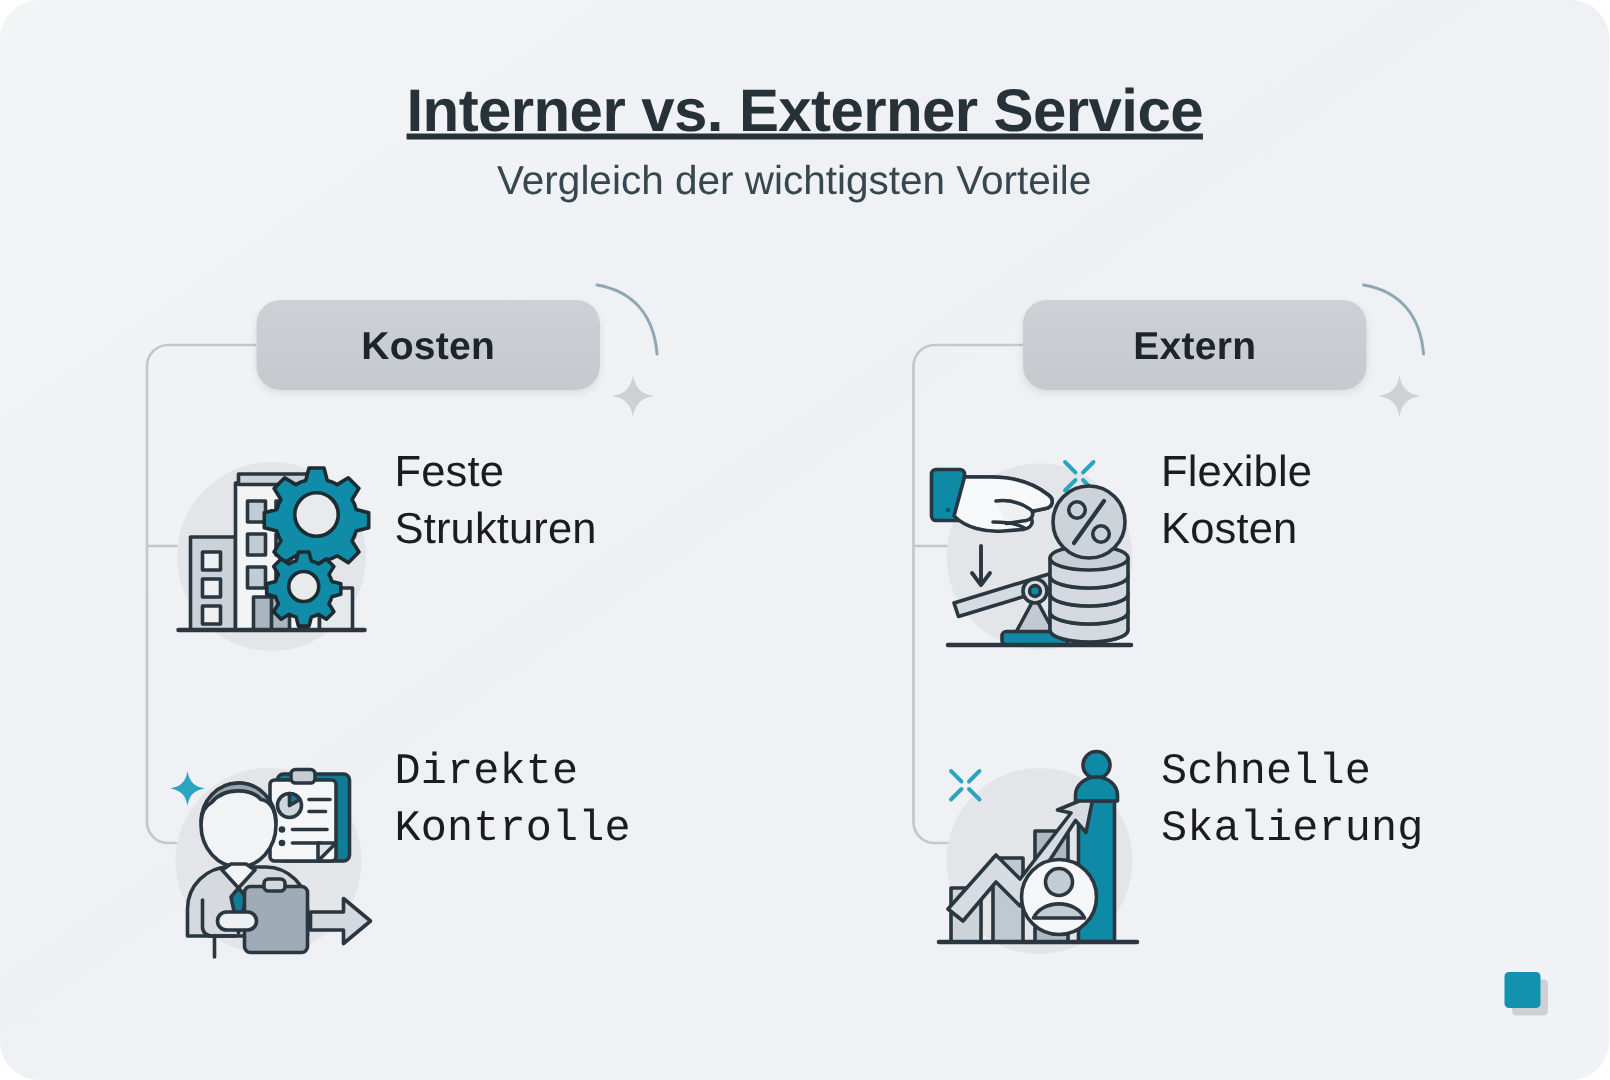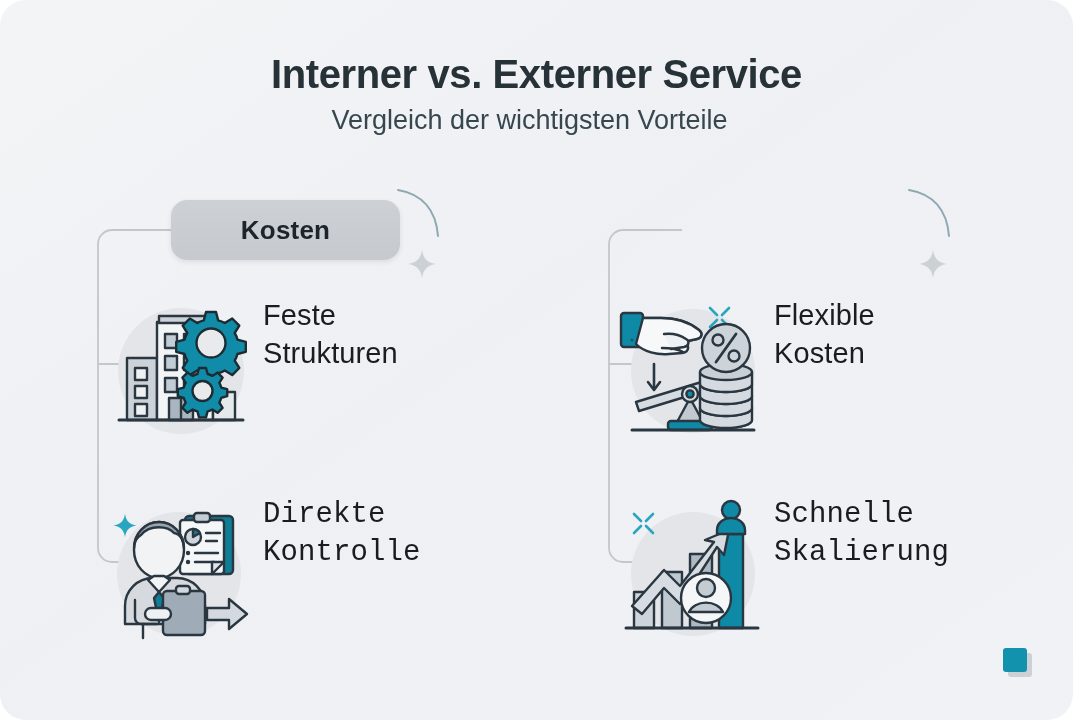--- a/index.html
+++ b/index.html
@@ -39,20 +39,21 @@
     width: 100%;
     text-align: center;
   }
   .title {
     margin: 0;
     font-size: 40px;
     font-weight: 700;
     letter-spacing: -0.4px;
     color: #263238;
     line-height: 1.12;
+    text-decoration: underline;
   }
   .subtitle {
     margin: 7px 14px 0 0;
     font-size: 27px;
     font-weight: 400;
     color: #37474f;
     line-height: 1.2;
   }
 
   
@@ -282,20 +283,23 @@
 
     <div class="column right">
 
       <svg class="connector-svg" viewBox="0 0 500 470">
         <path d="M129 34 H 70 a14 14 0 0 0 -14 14 V 352 a14 14 0 0 0 14 14 H 129" fill="none" stroke="#c3c7cc" stroke-width="1.8"></path>
         <line x1="56" y1="168" x2="104" y2="168" stroke="#c3c7cc" stroke-width="1.8"></line>
         <circle cx="111" cy="168" r="7.5" fill="#dcdfe3" stroke="#bfc4c9" stroke-width="1.6"></circle>
         <circle cx="111" cy="366" r="7.5" fill="#dcdfe3" stroke="#bfc4c9" stroke-width="1.6"></circle>
       </svg>
 
+      <div class="pill">
+        <span class="pill-label">Extern</span>
+      </div>
 
       <div class="pill-arc">
         <svg viewBox="0 0 60 62">
           <path d="M6 6 C 30 10, 44 26, 46 52" fill="none" stroke="#8fa7b2" stroke-width="2" stroke-linecap="round"></path>
         </svg>
       </div>
       <div class="sparkle pill-sparkle">
         <svg viewBox="0 0 28 28">
           <path d="M14 0 C15.3 8.6 19.4 12.7 28 14 C19.4 15.3 15.3 19.4 14 28 C12.7 19.4 8.6 15.3 0 14 C8.6 12.7 12.7 8.6 14 0 Z" fill="#ccd1d6"></path>
         </svg>

